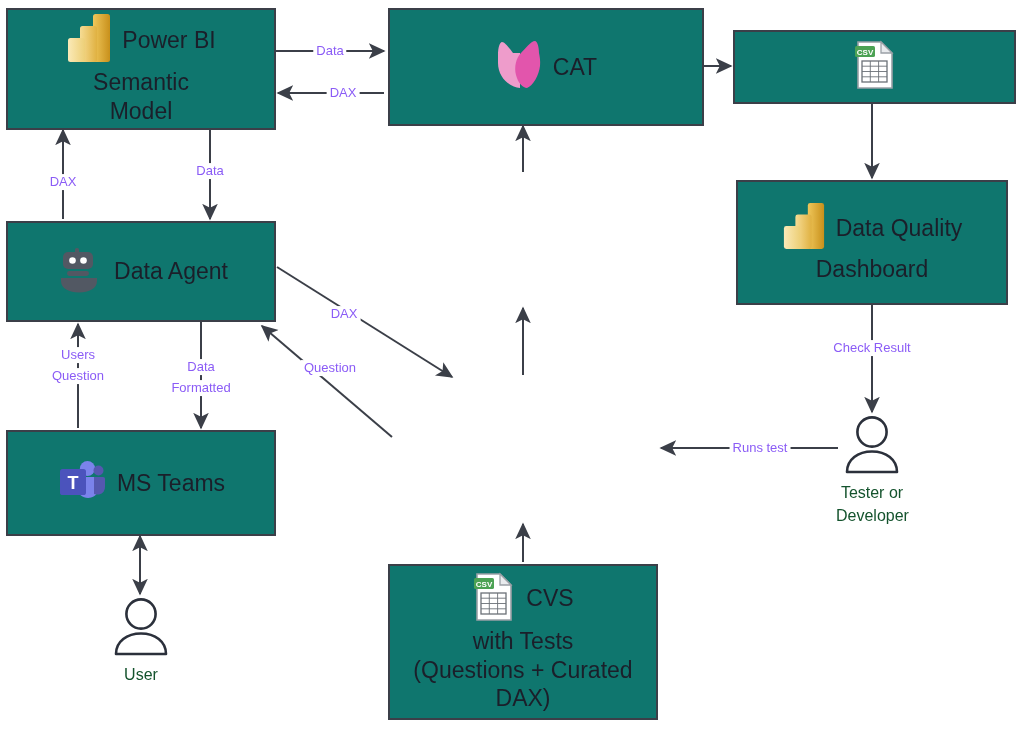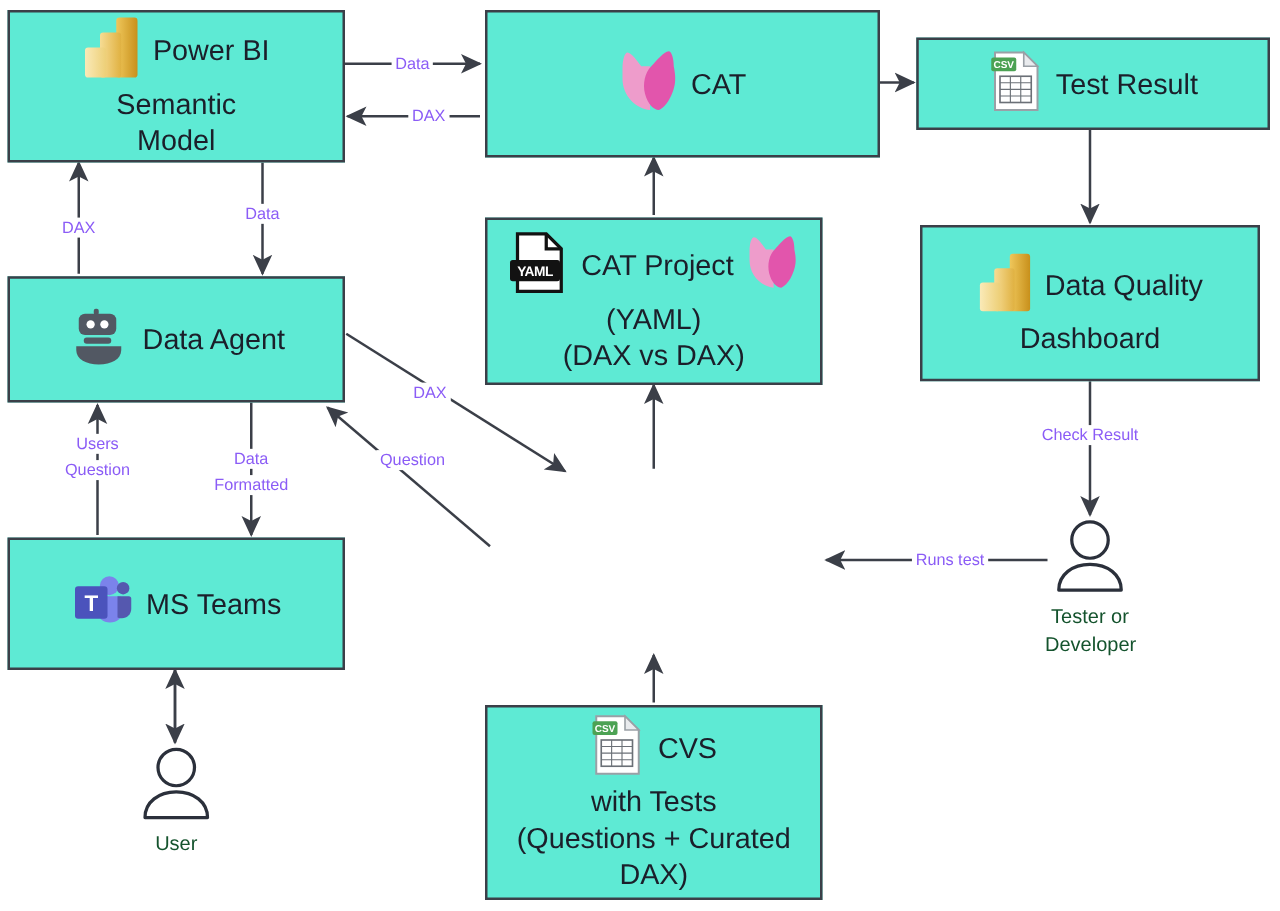--- a/index.html
+++ b/index.html
@@ -1,19 +1,19 @@
 <!DOCTYPE html>
 <html><head>
 <meta charset="utf-8">
 <style>
   html,body{margin:0;padding:0;background:#ffffff;}
   body{width:1024px;height:729px;font-family:"Liberation Sans",sans-serif;color:#1b1f2a;overflow:hidden;}
   #stage{position:relative;width:1024px;height:729px;}
   svg#wires{position:absolute;left:0;top:0;width:1024px;height:729px;pointer-events:none;}
-  .node{position:absolute;box-sizing:border-box;border:2.2px solid #3b3f48;background:#5eead4;
+  .node{position:absolute;box-sizing:border-box;border:2.2px solid #3b3f48;background:#0f766e;
         display:flex;align-items:center;justify-content:center;}
   .node .inner{display:flex;align-items:center;justify-content:center;flex-wrap:wrap;
                gap:0 10px;padding:0 8px;width:100%;}
   .ttl{font-size:23px;line-height:1.26;color:#1b1f2a;text-align:center;font-weight:400;}
   .ico{flex:0 0 auto;display:inline-block;}
   .full{flex-basis:100%;text-align:center;}
   .edge-label{position:absolute;font-size:13px;color:#8b5cf6;background:#fff;
               padding:0 3px;text-align:center;line-height:1.22;white-space:nowrap;
               transform:translate(-50%,-50%);}
   .actor{position:absolute;text-align:center;}
@@ -138,45 +138,23 @@
           <rect x="9" y="22" width="25" height="21" fill="#ffffff" stroke="#6b7077" stroke-width="1.3"></rect>
           <g stroke="#6b7077" stroke-width="0.9">
             <line x1="9" y1="27.2" x2="34" y2="27.2"></line>
             <line x1="9" y1="32.5" x2="34" y2="32.5"></line>
             <line x1="9" y1="37.8" x2="34" y2="37.8"></line>
             <line x1="17.3" y1="22" x2="17.3" y2="43"></line>
             <line x1="25.6" y1="22" x2="25.6" y2="43"></line>
           </g>
         </svg>
       </span>
-      <span class="ttl">Test Result</span>
-    </div>
-  </div>
-
-  <div class="node" style="left:388px;top:174px;width:270px;height:134px;">
-    <div class="inner" style="align-content:center;">
-      <span class="ico">
-        <svg width="48" height="52" viewBox="0 0 48 52" aria-hidden="true">
-          <path d="M7,3 L30,3 L42,15 L42,49 L7,49 Z" fill="#ffffff" stroke="#121212" stroke-width="2.6"></path>
-          <path d="M30,3 L30,15 L42,15" fill="none" stroke="#121212" stroke-width="2.6"></path>
-          <rect x="1" y="24" width="40" height="17" rx="2.2" fill="#121212"></rect>
-          <text x="21" y="37" font-family="'Liberation Sans',sans-serif" font-size="11" font-weight="bold" fill="#ffffff" text-anchor="middle" letter-spacing="-0.4">YAML</text>
-        </svg>
-      </span>
-      <span class="ttl">CAT Project</span>
-      <span class="ico">
-        <svg width="42" height="46" viewBox="0 0 48 52" aria-hidden="true">
-          <path d="M3,16 C3,8 5,3 7,3 C10,3 15,10 18,14 L25,14 L25,49 C14,48 3,38 3,24 Z" fill="#EE9CCB"></path>
-          <path d="M44,14 C44,7 42,2 40,2 C36,2 30,10 26,14 C21,19 19,28 21,36 C23,44 28,49 32,49 C38,47 44,36 45,27 C45.6,22 44.6,17 44,14 Z" fill="#E255AC"></path>
-        </svg>
-      </span>
-      <span class="ttl full">(YAML)</span>
-      <span class="ttl full">(DAX vs DAX)</span>
-    </div>
-  </div>
+    </div>
+  </div>
+
 
   <div class="node" style="left:736px;top:180px;width:272px;height:125px;">
     <div class="inner">
       <span class="ico">
         <svg width="44" height="50" viewBox="0 0 46 52" aria-hidden="true">
           <rect x="27" y="2" width="17" height="48" rx="2.5" fill="url(#pbA)"></rect>
           <rect x="14" y="14" width="17" height="36" rx="2.5" fill="url(#pbB)"></rect>
           <rect x="2" y="26" width="17" height="24" rx="2.5" fill="url(#pbC)"></rect>
         </svg>
       </span>

